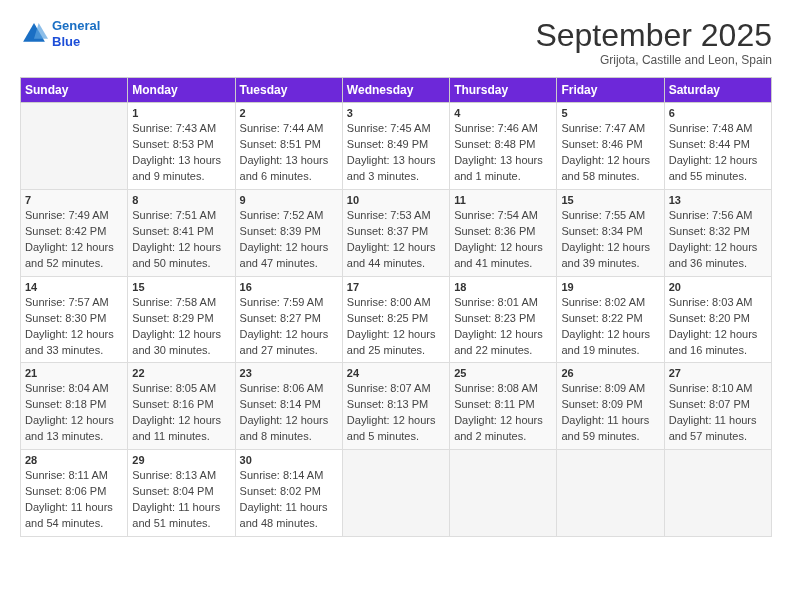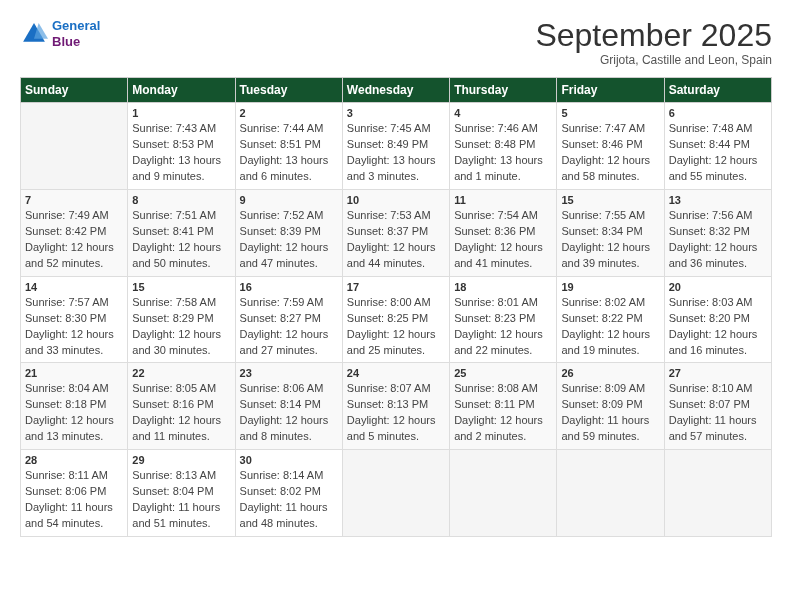--- a/index.html
+++ b/index.html
@@ -50,21 +50,21 @@
     .subtitle {
       font-size: 12px;
       color: #555;
     }
     table {
       width: 100%;
       border-collapse: collapse;
       table-layout: fixed;
     }
     thead tr th {
-      background-color: #14532d;
+      background-color: #6d28d9;
       color: #fff;
       font-size: 12px;
       font-weight: bold;
       padding: 5px 4px;
       text-align: left;
       border: 1px solid #ccc;
     }
     tbody tr td {
       border: 1px solid #ddd;
       vertical-align: top;
@@ -97,21 +97,21 @@
 
 <div class="container">
   <div class="header-row">
     <div class="logo">
       <svg class="logo-icon" viewBox="0 0 36 36">
         <polygon points="18,4 32,28 4,28" fill="#1a6fc4"></polygon>
         <polygon points="24,4 36,24 18,24" fill="#5ba3e0" opacity="0.7"></polygon>
       </svg>
       <div class="logo-text">
         <div><span>General</span></div>
-        <div><span style="color:#701a75">Blue</span></div>
+        <div><span style="color:#1d4ed8">Blue</span></div>
       </div>
     </div>
     <div class="title-block">
       <div class="month-title">September 2025</div>
       <div class="subtitle">Grijota, Castille and Leon, Spain</div>
     </div>
   </div>
 
   <table>
     <thead>

